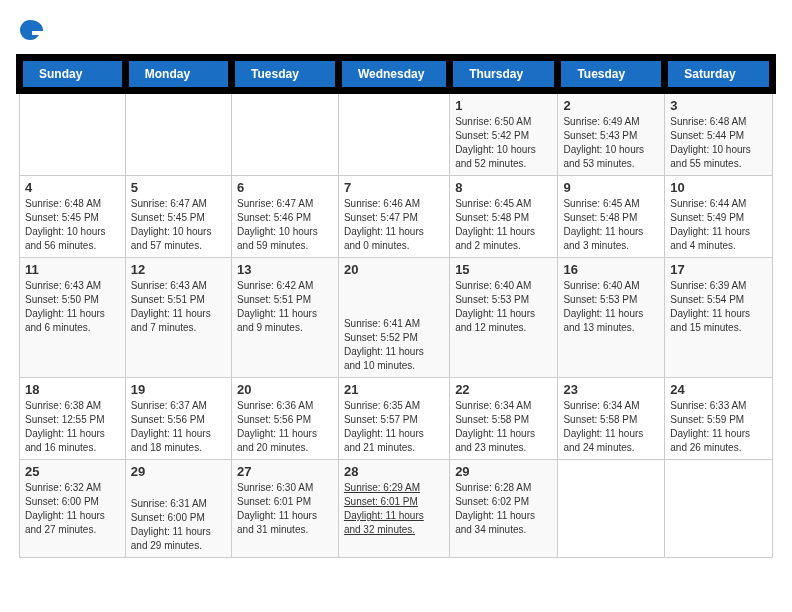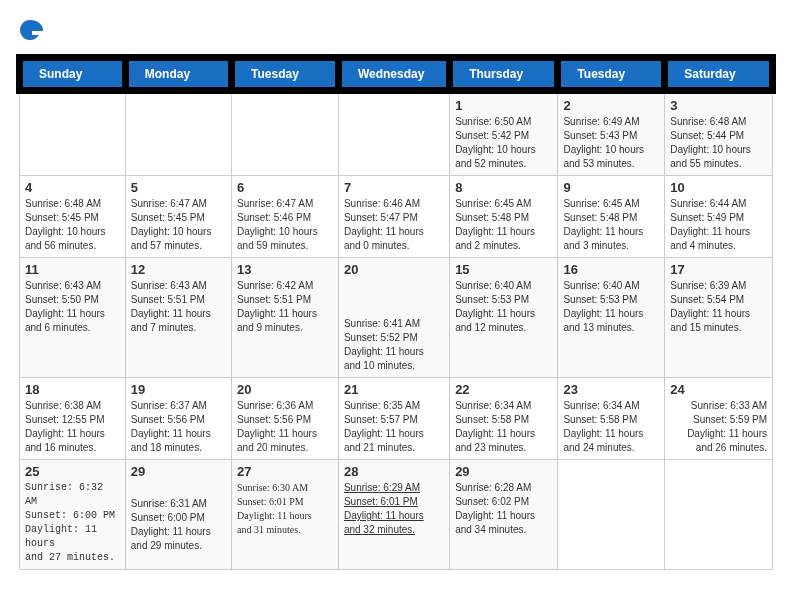--- a/index.html
+++ b/index.html
@@ -293,44 +293,44 @@
         </td>
         <td>
           <span class="day-num">23</span>
           <div class="day-info" style="white-space: pre-line;">Sunrise: 6:34 AM
 Sunset: 5:58 PM
 Daylight: 11 hours
 and 24 minutes.</div>
         </td>
         <td>
           <span class="day-num">24</span>
-          <div class="day-info" style="white-space: pre-line; text-align: right;">Sunrise: 6:33 AM
+          <div class="day-info" style="white-space: pre-line;">Sunrise: 6:33 AM
 Sunset: 5:59 PM
 Daylight: 11 hours
 and 26 minutes.</div>
         </td>
       </tr>
       <tr>
         <td>
           <span class="day-num">25</span>
-          <div class="day-info" style="white-space: pre-line; font-family: Liberation Mono, monospace;">Sunrise: 6:32 AM
+          <div class="day-info" style="white-space: pre-line;">Sunrise: 6:32 AM
 Sunset: 6:00 PM
 Daylight: 11 hours
 and 27 minutes.</div>
         </td>
         <td>
           <span class="day-num">29</span>
           <div class="day-info" style="white-space: pre-line; margin-top: 18px;">Sunrise: 6:31 AM
 Sunset: 6:00 PM
 Daylight: 11 hours
 and 29 minutes.</div>
         </td>
         <td>
           <span class="day-num">27</span>
-          <div class="day-info" style="white-space: pre-line; font-family: Liberation Serif, serif;">Sunrise: 6:30 AM
+          <div class="day-info" style="white-space: pre-line;">Sunrise: 6:30 AM
 Sunset: 6:01 PM
 Daylight: 11 hours
 and 31 minutes.</div>
         </td>
         <td>
           <span class="day-num">28</span>
           <div class="day-info" style="white-space: pre-line; text-decoration: underline;">Sunrise: 6:29 AM
 Sunset: 6:01 PM
 Daylight: 11 hours
 and 32 minutes.</div>

